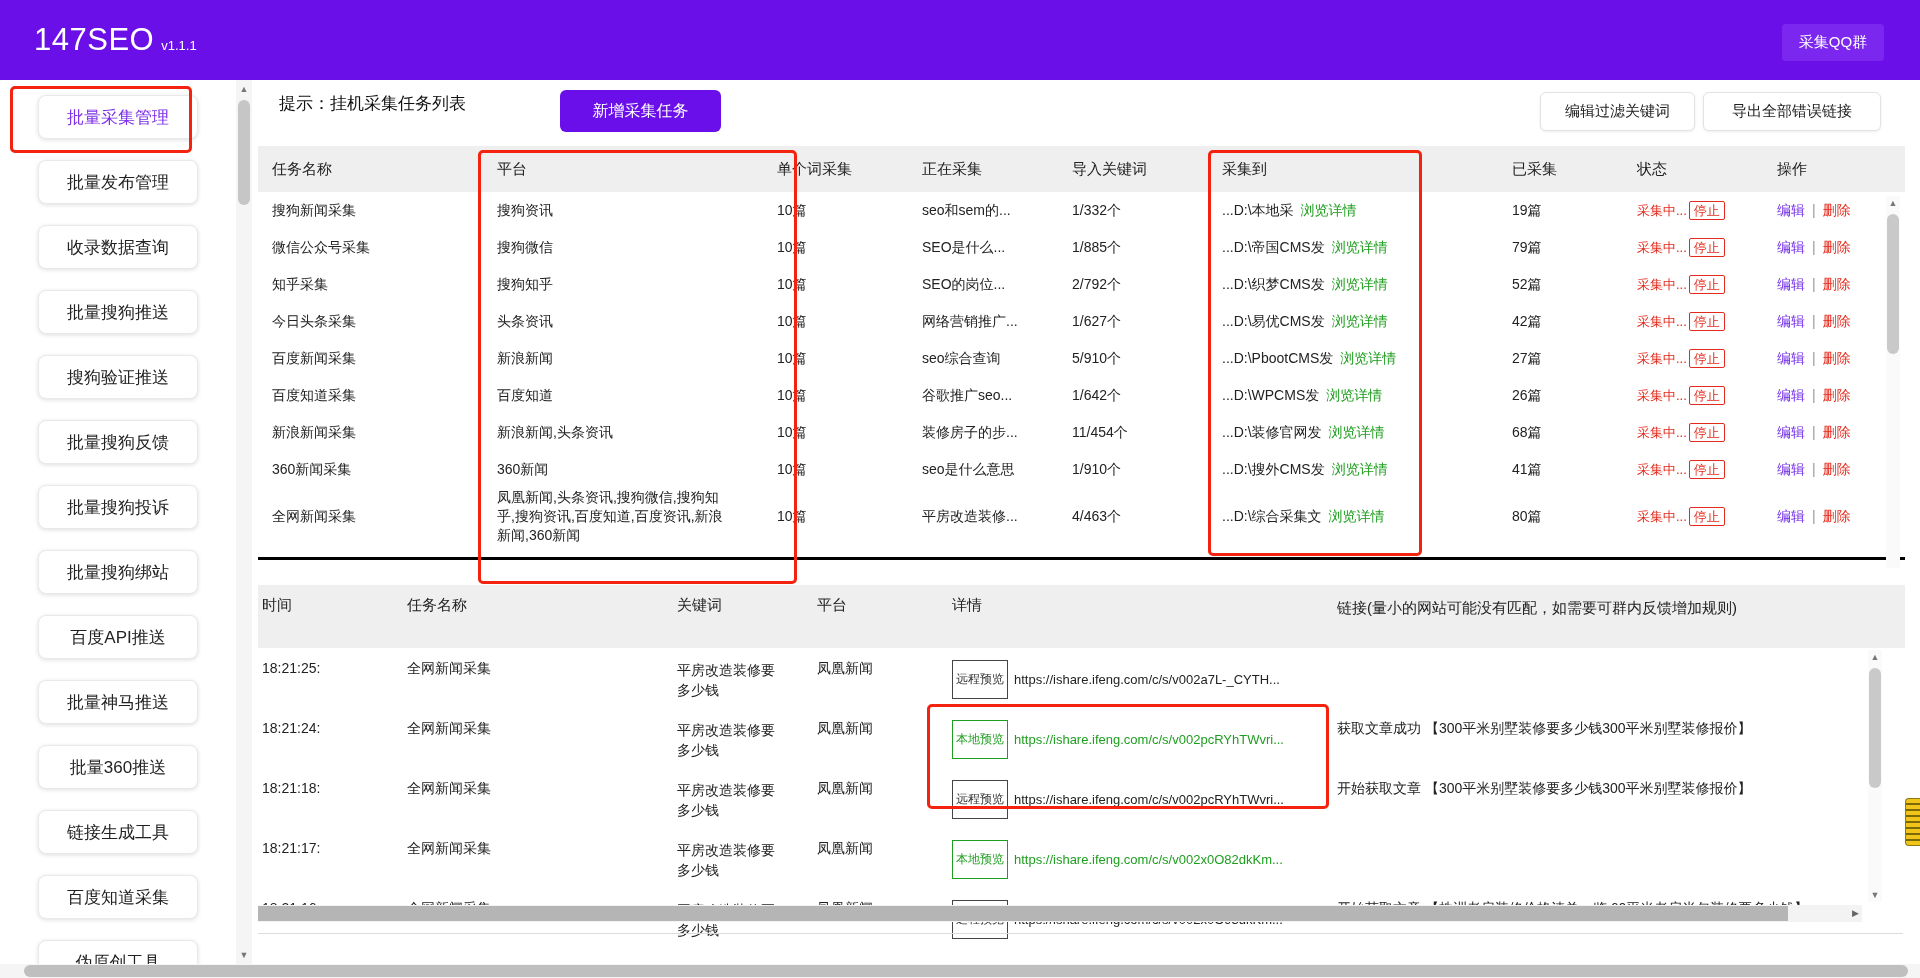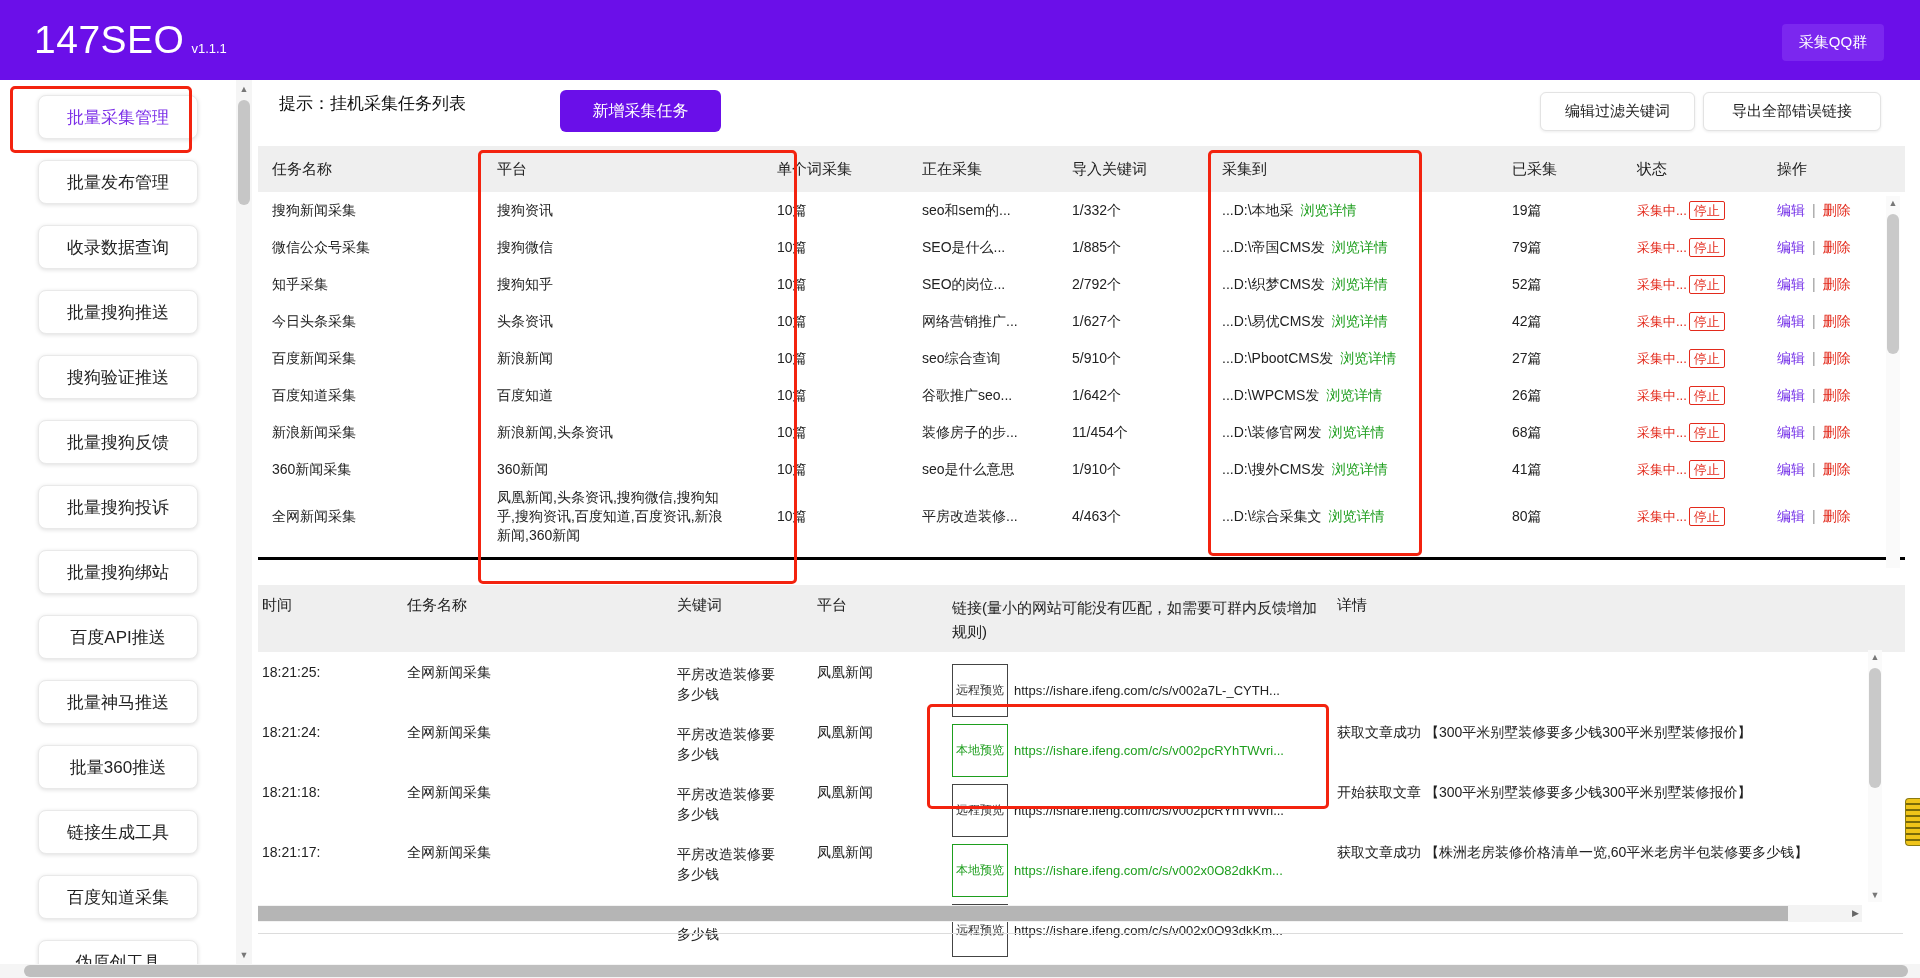--- a/index.html
+++ b/index.html
@@ -3,21 +3,21 @@
 <meta charset="utf-8">
 <style>
   html,body{margin:0;padding:0;width:1920px;height:978px;overflow:hidden;
     font-family:"Liberation Sans","DejaVu Sans",sans-serif;background:#fff;}
   #stage{position:relative;width:1920px;height:978px;background:#fff;}
 
   
   .topbar{position:absolute;left:0;top:0;width:1920px;height:80px;background:#6b0fe9;
     display:flex;align-items:center;}
   .brand{display:flex;align-items:baseline;margin-left:34px;color:#fff;}
-  .brand .name{font-size:39px;letter-spacing:.5px;}
+  .brand .name{font-size:31px;letter-spacing:.5px;}
   .brand .ver{font-size:13px;margin-left:7px;}
   .qq-btn{position:absolute;left:1782px;top:24px;width:102px;height:37px;background:#7b27ef;
     color:#fff;font-size:15px;border:none;border-radius:4px;display:flex;align-items:center;justify-content:center;cursor:pointer;}
 
   
   .sidebar{position:absolute;left:0;top:80px;width:236px;height:695px;background:#fff;padding-top:15px;box-sizing:border-box;}
   .side-item{width:160px;height:44px;margin:0 auto 21px auto;background:#fff;border:1px solid #e9e9e9;
     border-radius:8px;box-shadow:0 1px 4px rgba(0,0,0,.13);display:flex;align-items:center;justify-content:center;
     font-size:17px;color:#222;cursor:pointer;box-sizing:border-box;}
   .side-item.active{color:#7c2fe8;}
@@ -62,21 +62,21 @@
   
   .t2{position:absolute;left:258px;top:585px;width:1647px;}
   .grid2{display:grid;grid-template-columns:145px 270px 140px 135px 385px 572px;}
   .t2-head{background:#efefef;min-height:63px;align-items:start;box-sizing:border-box;padding:11px 0 8px 0;}
   .t2-head .th{font-size:15px;color:#222;padding-left:4px;white-space:nowrap;}
   .t2-head .th.wrap{white-space:normal;line-height:24px;padding-right:10px;}
   .t2-body{height:322px;overflow:hidden;}
   .t2 .tr{align-items:start;height:60px;box-sizing:border-box;padding-top:12px;}
   .t2 .td{font-size:14px;color:#222;padding-left:4px;white-space:nowrap;}
   .kw{display:inline-block;max-width:100px;white-space:normal;line-height:20px;}
-  .badge{display:inline-block;font-size:12px;color:#333;border:1px solid #444;padding:17px 3px;margin-right:6px;vertical-align:1px;}
+  .badge{display:inline-block;font-size:12px;color:#333;border:1px solid #444;padding:10px 3px;margin-right:6px;vertical-align:1px;}
   .badge[data-type="local"]{color:#1e9e1e;border-color:#1e9e1e;}
   .url{font-size:13px;color:#222;text-decoration:none;}
   .url[data-type="local"]{color:#1e9e1e;}
   .detail-cell{overflow:hidden;}
 
   
   .vscroll-t2{position:absolute;left:1868px;top:650px;width:14px;height:252px;background:#fafafa;}
   .vscroll-t2 .arr-up{position:absolute;left:0;top:2px;width:14px;font-size:9px;color:#777;text-align:center;}
   .vscroll-t2 .arr-dn{position:absolute;left:0;bottom:2px;width:14px;font-size:9px;color:#777;text-align:center;}
   .vscroll-t2 .thumb{position:absolute;left:1px;top:18px;width:12px;height:120px;background:#c9c9c9;border-radius:6px;}
@@ -339,22 +339,22 @@
     <div class="arr">▲</div>
     <div class="thumb"></div>
   </div>
 
   <div class="t2">
     <div class="grid2 t2-head">
       <div class="th">时间</div>
       <div class="th">任务名称</div>
       <div class="th">关键词</div>
       <div class="th">平台</div>
+      <div class="th">详情</div>
       <div class="th wrap">链接(量小的网站可能没有匹配，如需要可群内反馈增加规则)</div>
-      <div class="th">详情</div>
     </div>
     <div class="t2-body">
 
         <div class="grid2 tr">
           <div class="td">18:21:25:</div>
           <div class="td">全网新闻采集</div>
           <div class="td"><span class="kw">平房改造装修要多少钱</span></div>
           <div class="td">凤凰新闻</div>
           <div class="td">
             <span class="badge" data-type="remote">远程预览</span><a class="url" data-type="remote">https://ishare.ifeng.com/c/s/v002a7L-_CYTH...</a>
@@ -384,21 +384,20 @@
         </div>
 
         <div class="grid2 tr">
           <div class="td">18:21:17:</div>
           <div class="td">全网新闻采集</div>
           <div class="td"><span class="kw">平房改造装修要多少钱</span></div>
           <div class="td">凤凰新闻</div>
           <div class="td">
             <span class="badge" data-type="local">本地预览</span><a class="url" data-type="local">https://ishare.ifeng.com/c/s/v002x0O82dkKm...</a>
           </div>
-          <div class="td detail-cell">获取文章成功 【株洲老房装修价格清单一览,60平米老房半包装修要多少钱】</div>
         </div>
 
         <div class="grid2 tr">
           <div class="td">18:21:16:</div>
           <div class="td">全网新闻采集</div>
           <div class="td"><span class="kw">平房改造装修要多少钱</span></div>
           <div class="td">凤凰新闻</div>
           <div class="td">
             <span class="badge" data-type="remote">远程预览</span><a class="url" data-type="remote">https://ishare.ifeng.com/c/s/v002x0O93dkKm...</a>
           </div>

